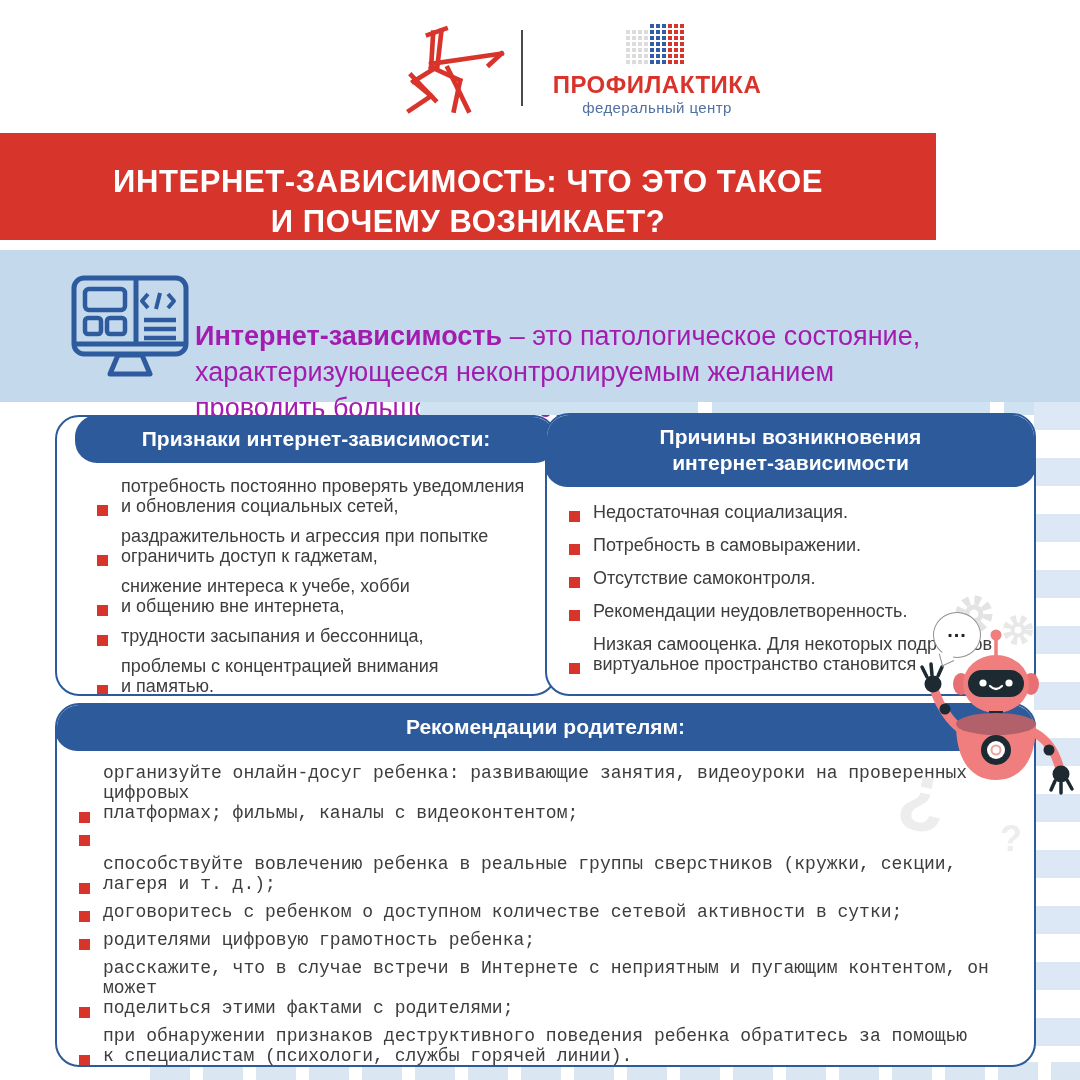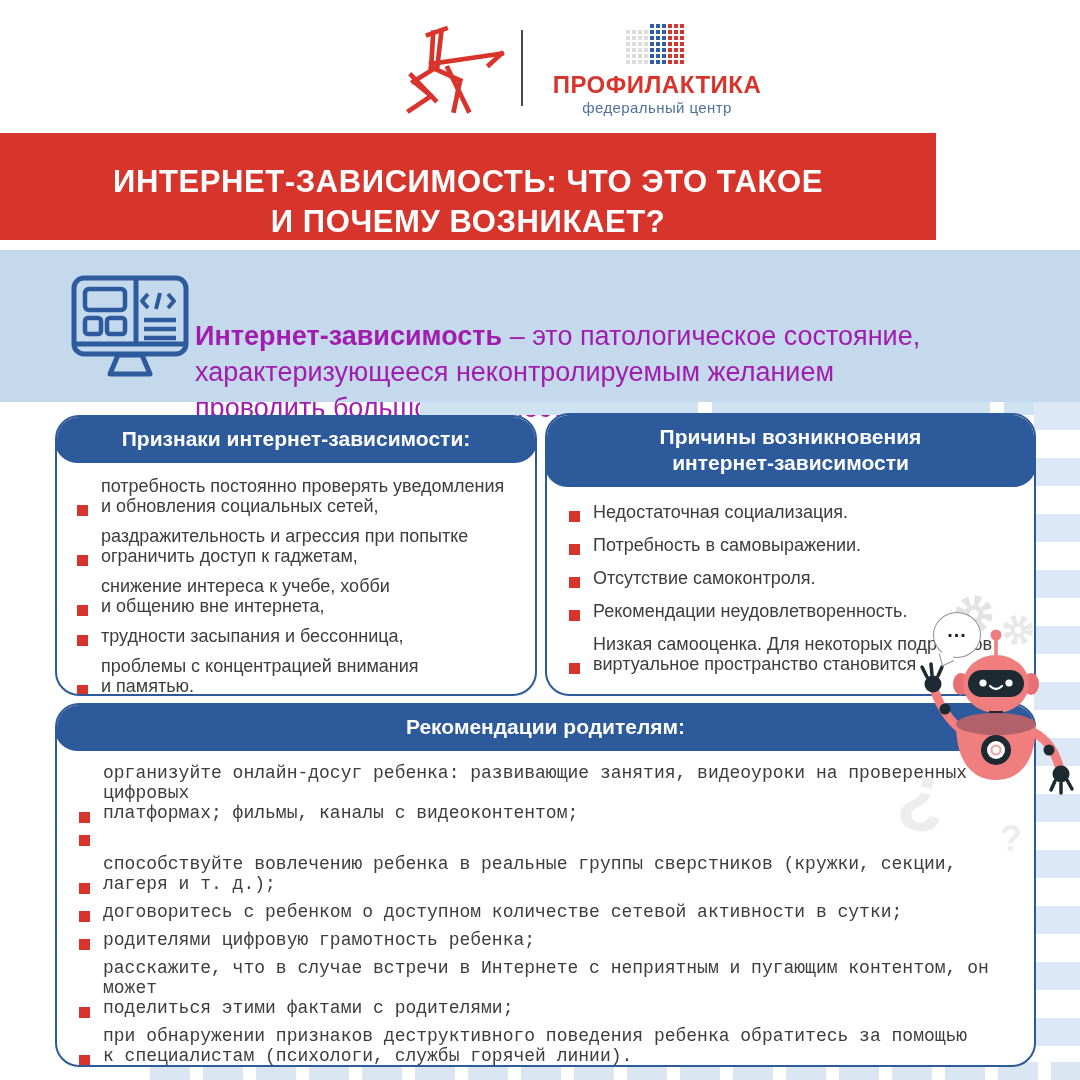--- a/index.html
+++ b/index.html
@@ -29,21 +29,21 @@
   
   .pixel-fringe{position:absolute;top:402px;left:420px;width:660px;height:13px;
     background:repeating-linear-gradient(90deg,#cfe2f2 0 278px,#ffffff 278px 292px);z-index:0;}
   .side-stripes{position:absolute;top:402px;right:0;width:46px;height:678px;
     background:repeating-linear-gradient(180deg,#dce8f5 0 28px,#ffffff 28px 56px);z-index:0;}
   .bottom-pixels{position:absolute;left:150px;bottom:0;width:930px;height:18px;
     background:repeating-linear-gradient(90deg,#dbe6f3 0 40px,#ffffff 40px 53px);z-index:0;}
 
   
   .card{position:absolute;background:#fff;border:2px solid #2c5a9a;border-radius:24px;z-index:2;overflow:hidden;}
-  .card-signs{left:55px;top:415px;width:478px;height:277px;}
+  .card-signs{left:55px;top:415px;width:478px;height:277px;padding-left:20px;}
   .card-causes{left:545px;top:413px;width:487px;height:279px;}
   .card-reco{left:55px;top:703px;width:977px;height:360px;}
   .card-header{background:#2c5a9a;color:#fff;text-align:center;font-weight:700;font-size:21px;line-height:26px;
     border-radius:22px;margin:-2px -2px 0 -2px;padding:11px 14px;white-space:pre-line;}
   .card-body{list-style:none;margin:0;}
   .card-signs .card-body{padding:13px 12px 8px 20px;}
   .card-causes .card-body{padding:15px 12px 8px 22px;}
   .card-reco .card-body{padding:12px 24px 8px 22px;font-family:Liberation Mono, monospace;}
   .bullet-item{display:flex;align-items:flex-end;color:#3d3d3d;}
   .card-signs .bullet-item{font-size:18px;line-height:20px;margin-bottom:10px;}

